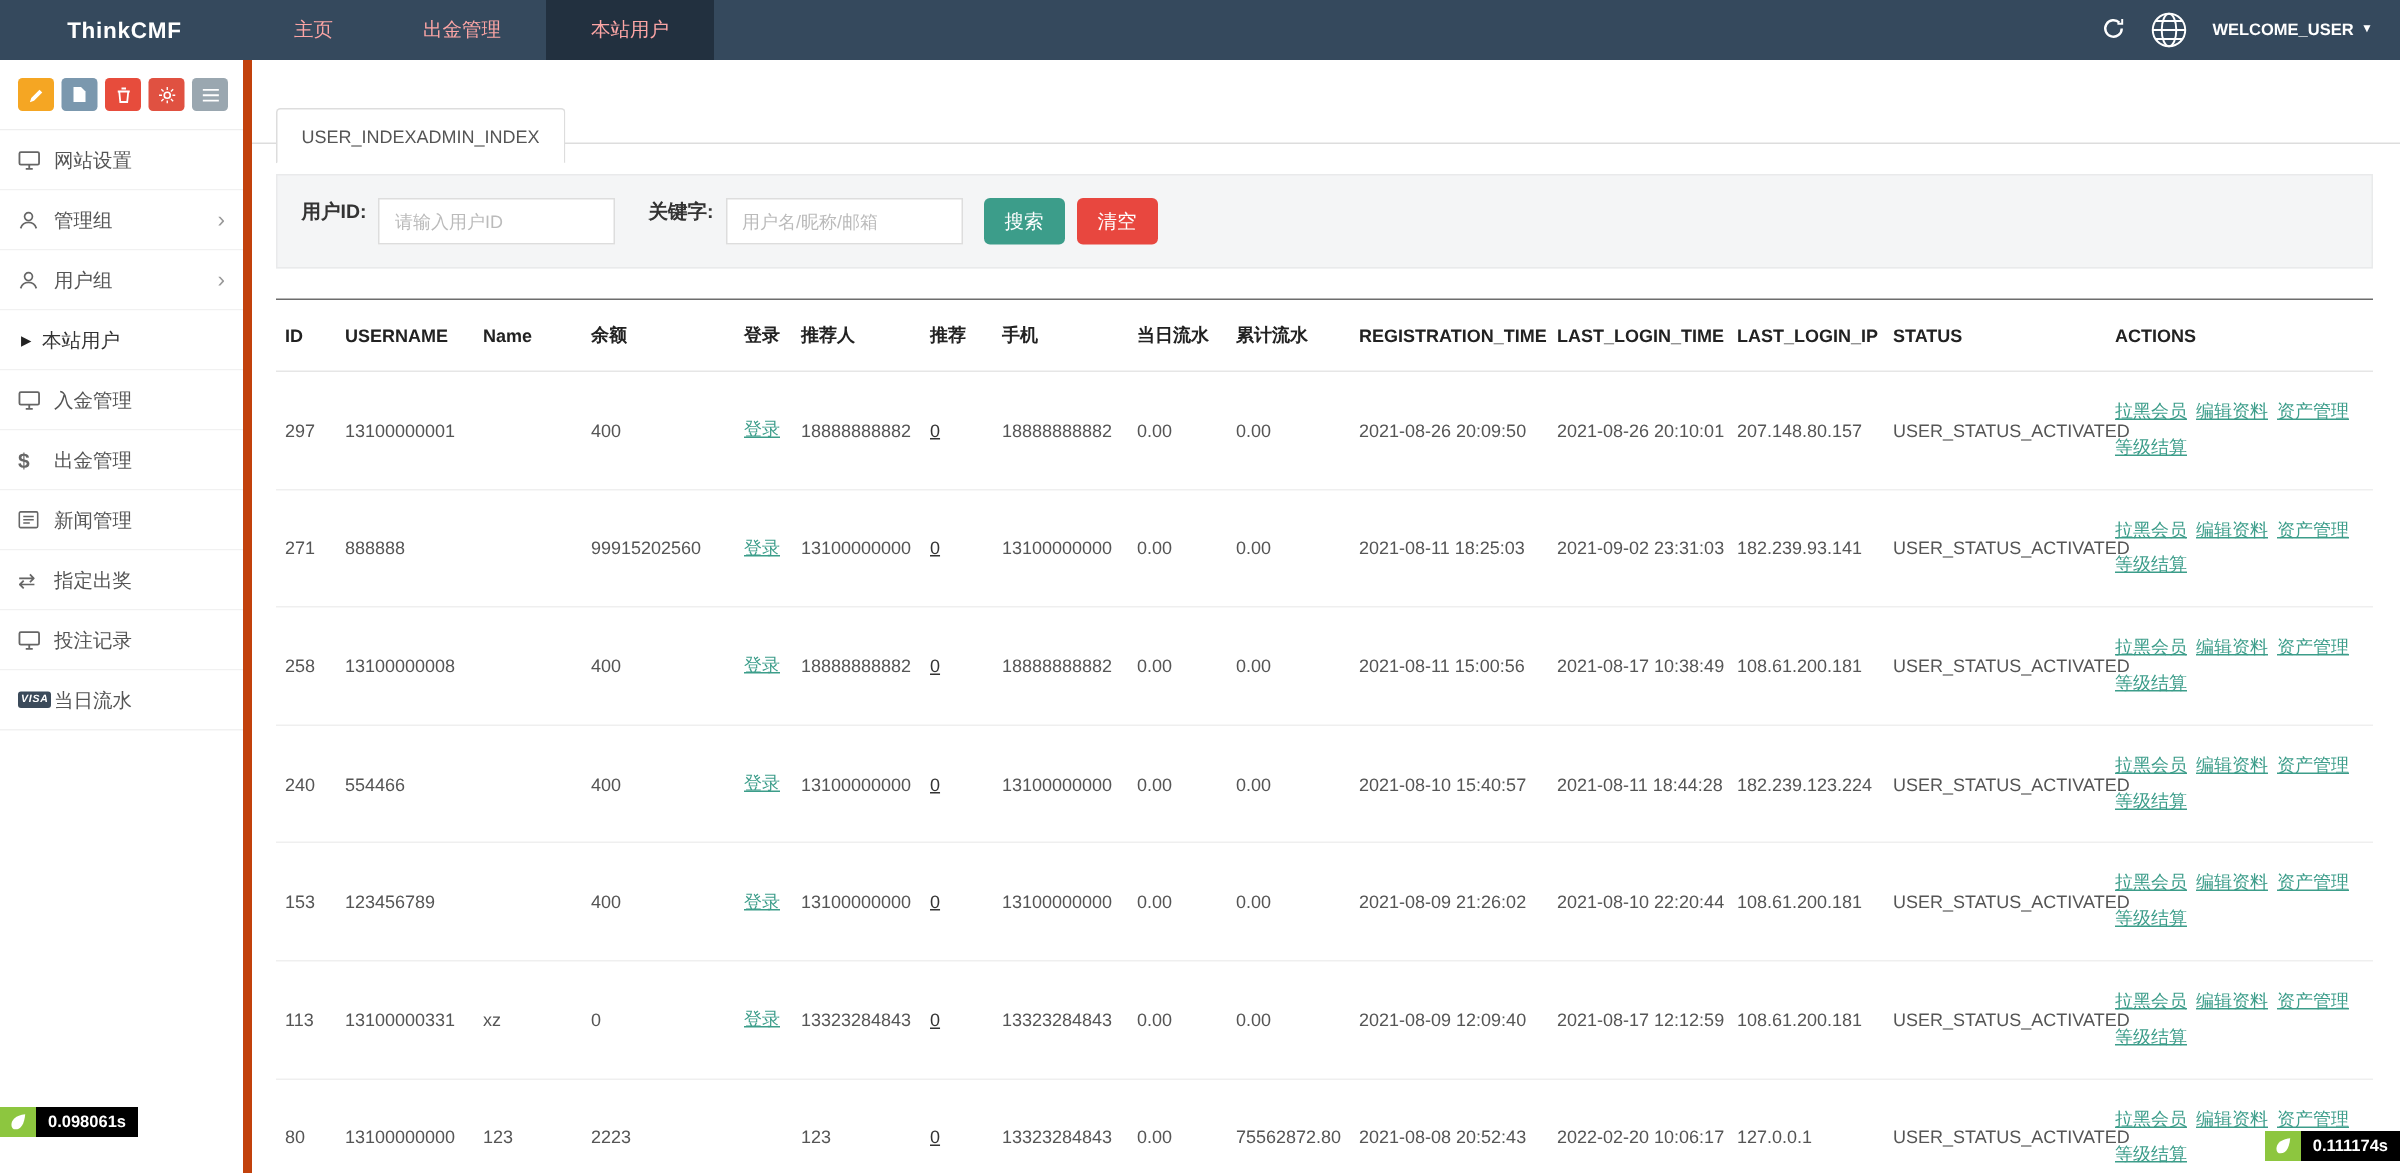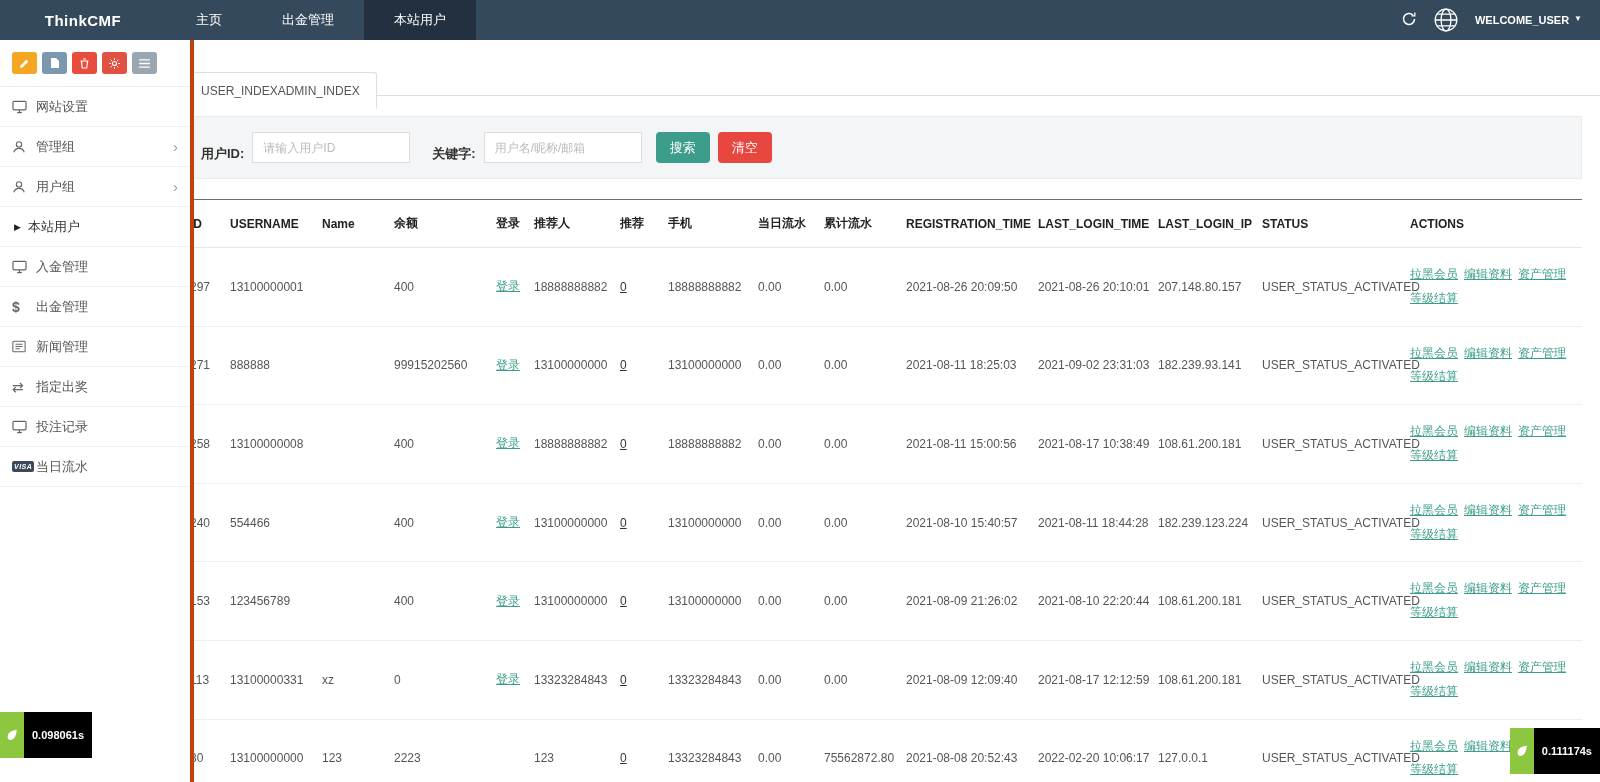--- a/index.html
+++ b/index.html
@@ -5,44 +5,44 @@
   * { box-sizing: border-box; }
   html,body { margin:0; padding:0; }
   body {
     width:1600px; height:782px; position:relative; overflow:hidden;
     font-family:"Liberation Sans", sans-serif; background:#fff; color:#444;
   }
   
   .topbar { height:40px; background:#35495d; display:flex; align-items:stretch; color:#fff; position:relative; z-index:5; }
   .brand { width:166px; display:flex; align-items:center; justify-content:center; font-size:15px; font-weight:bold; letter-spacing:.5px; cursor:pointer; }
   .topnav { display:flex; }
-  .nav-item { color:#ffffff; font-size:13px; padding:0 30px; line-height:40px; text-decoration:none; cursor:pointer; }
+  .nav-item { color:#fca5a5; font-size:13px; padding:0 30px; line-height:40px; text-decoration:none; cursor:pointer; }
   .nav-item.active { background:#22303f; }
   .topbar-right { margin-left:auto; display:flex; align-items:center; gap:16px; padding-right:18px; }
   .icon-btn { background:none; border:none; padding:0; display:flex; align-items:center; cursor:pointer; color:#fff; }
   .welcome-wrap { display:flex; gap:5px; font-size:11px; font-weight:bold; cursor:pointer; }
   .caret { font-size:8px; }
   
-  .sidebar { position:absolute; top:40px; left:0; width:194px; bottom:0; background:#fff; border-right:4px solid #c2410c; z-index:4; }
+  .sidebar { position:absolute; top:40px; left:0; width:168px; bottom:0; background:#fff; border-right:6px solid #c2410c; z-index:4; }
   .side-toolbar { display:flex; gap:5px; padding:12px 10px 12px 12px; border-bottom:1px solid #eee; }
   .tool-btn { width:25px; height:22px; border:none; border-radius:3px; display:flex; align-items:center; justify-content:center; cursor:pointer; padding:0; }
   .tool-btn span { display:flex; }
   .side-item { display:flex; align-items:center; height:40px; padding:0 12px; border-bottom:1px solid #f1f1f1; font-size:13px; color:#555; cursor:pointer; background:#fff; }
   .side-item .s-icon { width:24px; display:flex; align-items:center; color:#666; }
   .side-item .chev { margin-left:auto; color:#999; font-size:15px; }
   .side-item.sub { padding-left:14px; color:#333; }
   .side-item.sub .marker { font-size:9px; color:#222; margin-right:7px; }
   .visa-chip { background:#3b4a5a; color:#fff; font-size:7px; font-weight:bold; font-style:italic; padding:2px 2px; border-radius:2px; letter-spacing:.5px; }
   
   .main { position:absolute; left:166px; top:40px; right:0; bottom:0; background:#fff; overflow:hidden; }
   .tabbar { padding:18px 18px 0; border-bottom:1px solid #ddd; display:flex; }
   .tab { font-size:12px; color:#555; padding:11px 16px 10px; border:1px solid #ddd; border-bottom:1px solid #fff; background:#fff; border-radius:3px 3px 0 0; position:relative; top:14px; cursor:pointer; }
   .content { padding:20px 18px 0; }
   
-  .filter-panel { background:#f4f5f6; border:1px solid #e9eaeb; padding:15px 16px; display:flex; align-items:flex-end; font-size:13px; color:#333; }
+  .filter-panel { background:#f4f5f6; border:1px solid #e9eaeb; padding:15px 16px; display:flex; align-items:flex-start; font-size:13px; color:#333; }
   .filter-label { font-weight:bold; margin-right:8px; white-space:nowrap; }
   .filter-label.second { margin-left:22px; }
   .filter-input { width:158px; height:31px; border:1px solid #ddd; padding:0 10px; font-size:12px; color:#555; background:#fff; outline:none; }
   .filter-input::placeholder { color:#bbb; }
   .btn { height:31px; padding:0 14px; border:none; color:#fff; font-size:13px; cursor:pointer; border-radius:4px; }
   .btn-search { background:#3c9d8a; margin-left:14px; }
   .btn-clear { background:#e8473f; margin-left:8px; }
   
   .table-wrap { margin-top:20px; }
   table { width:100%; border-collapse:collapse; table-layout:fixed; font-size:12px; color:#444; }
@@ -51,21 +51,21 @@
   td.nowrap { white-space:nowrap; }
   .link-teal { color:#3c9d8a; text-decoration:underline; cursor:pointer; }
   .link-dark { color:#333; text-decoration:underline; cursor:pointer; }
   .actions-box { max-width:190px; line-height:1.9; }
   .action-link { color:#3c9d8a; text-decoration:underline; margin-right:6px; white-space:nowrap; cursor:pointer;font-family:Liberation Mono, monospace; }
   
   .perf-badge { position:absolute; display:flex; align-items:stretch; z-index:20; }
   .perf-left { left:0; bottom:24px; }
   .perf-right { right:0; bottom:8px; }
   .perf-leaf { width:24px; background:#8dc63f; display:flex; align-items:center; justify-content:center; }
-  .perf-label { background:#000; color:#fff; font-size:11px; font-weight:bold; padding:17px 8px; display:flex; align-items:center; }
+  .perf-label { background:#000; color:#fff; font-size:11px; font-weight:bold; padding:4px 8px; display:flex; align-items:center; }
 </style>
 </head>
 <body>
 
 <div class="topbar">
   <div class="brand">ThinkCMF</div>
   <div class="topnav">
       <a class="nav-item">主页</a>
       <a class="nav-item">出金管理</a>
       <a class="nav-item active">本站用户</a>

